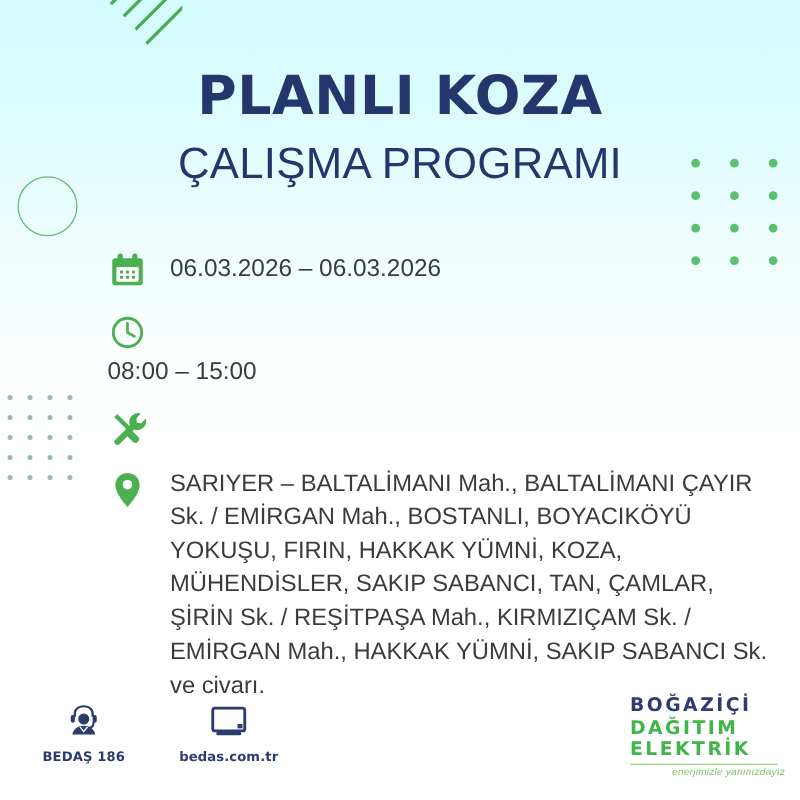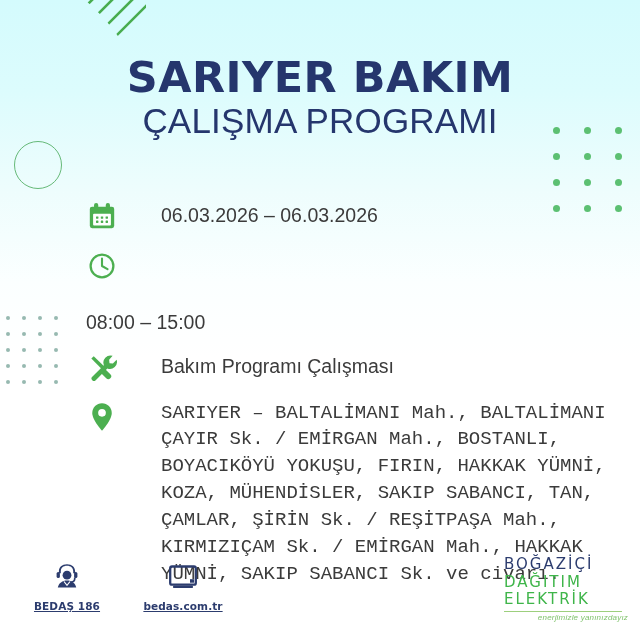--- a/index.html
+++ b/index.html
@@ -79,36 +79,35 @@
     line-height: 1.02;
     margin: 0;
     font-family: "DejaVu Sans", sans-serif;
   }
   #title-sub {
     font-size: 35px;
     font-weight: 400;
     letter-spacing: .2px;
     color: #25366d;
     line-height: 1.18;
-    margin: 0 0 0 0;
+    margin: 10px 0 0 0;
     font-family: "Liberation Sans", sans-serif;
   }
 
   
   #info {
     position: absolute;
     left: 86px;
     top: 200px;
     width: 540px;
   }
   .row {
     display: flex;
     align-items: flex-start;
     margin-bottom: 14px;
-    gap: 25px;
   }
   .row .ico {
     flex: 0 0 32px;
     width: 32px;
     height: 32px;
     display: flex;
     align-items: center;
     justify-content: center;
     margin-right: 18px;
   }
@@ -119,21 +118,20 @@
     padding-top: 6px;
     font-family: "Liberation Sans", sans-serif;
   }
   #row-date { margin-bottom: 18px; }
   #row-time { margin-bottom: 18px; flex-direction: column; }
   #row-type { margin-bottom: 16px; }
   #row-loc .txt {
     line-height: 1.42;
     padding-top: 1px;
     font-size: 19px;
-    font-family: Liberation Mono, monospace;
   }
   #row-loc .ico { padding-top: 2px; }
 
   
   #footer {
     position: absolute;
     left: 0; right: 0;
     bottom: 10px;
     height: 80px;
   }
@@ -141,21 +139,20 @@
     position: absolute;
     left: 24px;
     top: 8px;
     display: flex;
     gap: 30px;
   }
   .contact {
     width: 86px;
     text-align: center;
     color: #2c3c6e;
-    text-decoration: underline;
   }
   .contact .cico {
     height: 36px;
     display: flex;
     align-items: flex-end;
     justify-content: center;
   }
   .contact .clabel {
     margin-top: 6px;
     font-size: 10.5px;
@@ -167,21 +164,21 @@
 
   #logo {
     position: absolute;
     right: 12px;
     top: 6px;
     width: 124px;
     text-align: left;
   }
   #logo .lline {
     font-size: 15px;
-    font-weight: 400;
+    font-weight: 700;
     letter-spacing: 2.0px;
     line-height: 1.18;
     font-family: "DejaVu Sans", sans-serif;
   }
   #logo-l1 { color: #2c3c6e; }
   #logo-l2 { color: #3fb54a; }
   #logo-l3 { color: #3fb54a; }
   #logo-rule {
     height: 1px;
     background: #9dcf7d;
@@ -257,21 +254,21 @@
       <i></i>
     <i></i>
       <i></i>
       <i></i>
     <i></i>
       <i></i>
       <i></i>
   </div>
 
   <div id="header">
-    <h1 id="title-main">SARIYER BAKIM</h1>
+    <h1 id="title-main">PLANLI KOZA</h1>
     <h2 id="title-sub">ÇALIŞMA PROGRAMI</h2>
   </div>
 
   <div id="info">
 
     <div class="row" id="row-date">
       <span class="ico">
         <svg width="30" height="30" viewBox="0 0 32 32" aria-hidden="true">
           <rect x="3" y="6" width="26" height="23" rx="2.5" fill="#4caf50"></rect>
           <rect x="6.5" y="13.5" width="19" height="12.5" rx="1" fill="#ffffff"></rect>
@@ -303,21 +300,20 @@
     <div class="row" id="row-type">
       <span class="ico">
         <svg width="30" height="30" viewBox="0 0 32 32" aria-hidden="true">
           <g fill="#4caf50">
             <path d="M7.2 4.4 L4.6 7.0 L16.2 18.6 L19.0 16.0 Z"></path>
             <path d="M18.4 17.2 L24.9 23.7 A3.1 3.1 0 0 1 20.5 28.1 L14.0 21.6 Z"></path>
             <path d="M27.3 4.0 a7.6 7.6 0 0 0-9.3 10.0 L5.6 26.4 a2.6 2.6 0 0 0 3.7 3.7 L21.7 17.7 a7.6 7.6 0 0 0 9.9-9.4 l-4.0 4.0 -3.6-0.4 -0.4-3.6 Z"></path>
           </g>
         </svg>
       </span>
-      <span class="txt">Bakım Programı Çalışması</span>
     </div>
 
     <div class="row" id="row-loc">
       <span class="ico">
         <svg width="26" height="30" viewBox="0 0 26 32" aria-hidden="true">
           <path d="M13 1.4 C7.2 1.4 2.6 6.0 2.6 11.8 C2.6 19.6 13 30.6 13 30.6 C13 30.6 23.4 19.6 23.4 11.8 C23.4 6.0 18.8 1.4 13 1.4 Z" fill="#4caf50"></path>
           <circle cx="13" cy="11.5" r="4.1" fill="#ffffff"></circle>
         </svg>
       </span>
       <span class="txt">SARIYER – BALTALİMANI Mah., BALTALİMANI ÇAYIR Sk. / EMİRGAN Mah., BOSTANLI, BOYACIKÖYÜ YOKUŞU, FIRIN, HAKKAK YÜMNİ, KOZA, MÜHENDİSLER, SAKIP SABANCI, TAN, ÇAMLAR, ŞİRİN Sk. / REŞİTPAŞA Mah., KIRMIZIÇAM Sk. / EMİRGAN Mah., HAKKAK YÜMNİ, SAKIP SABANCI Sk. ve civarı.</span>

